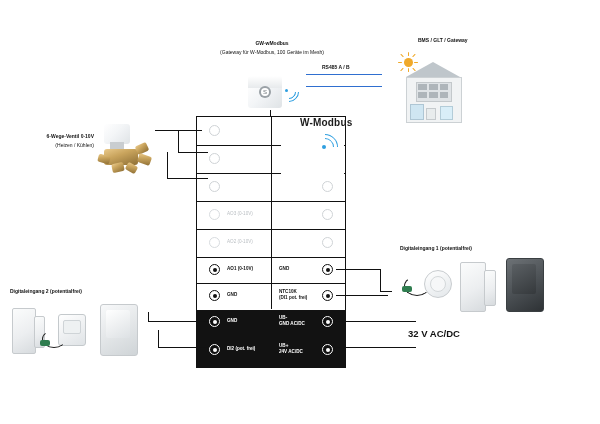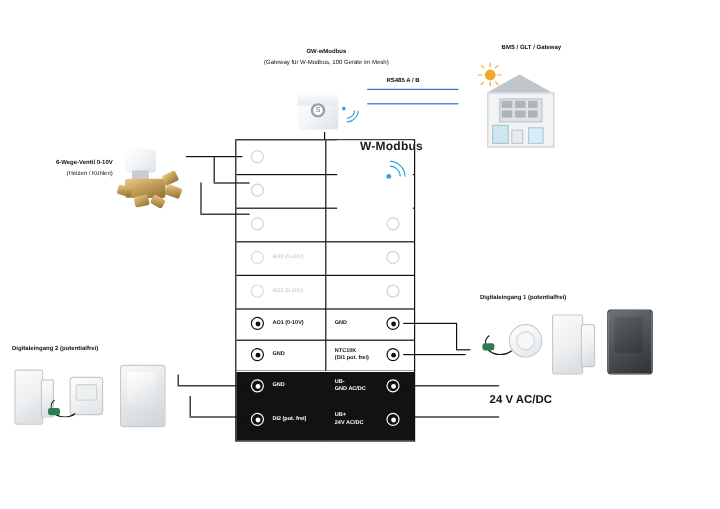--- a/index.html
+++ b/index.html
@@ -366,15 +366,15 @@
 
   <div class="lbl b" style="left:322px;top:64px;">RS485 A / B</div>
   <div class="lbl b" style="left:418px;top:37px;">BMS / GLT / Gateway</div>
 
   <div class="lbl b right" style="left:10px;top:133px;width:84px;">6-Wege-Ventil 0-10V</div>
   <div class="lbl right" style="left:10px;top:142px;width:84px;">(Heizen / Kühlen)</div>
 
   <div class="lbl b" style="left:400px;top:245px;">Digitaleingang 1 (potentialfrei)</div>
   <div class="lbl b" style="left:10px;top:288px;">Digitaleingang 2 (potentialfrei)</div>
 
-  <div style="position:absolute;left:408px;top:328px;font-size:9.5px;font-weight:bold;color:#111111;font-family:'Liberation Sans',sans-serif;">24 V AC/DC</div>
+  <div style="position:absolute;left:408px;top:328px;font-size:9.5px;font-weight:bold;color:#111111;font-family:'Liberation Sans',sans-serif;">32 V AC/DC</div>
 
 </div>
 
 </body></html>

